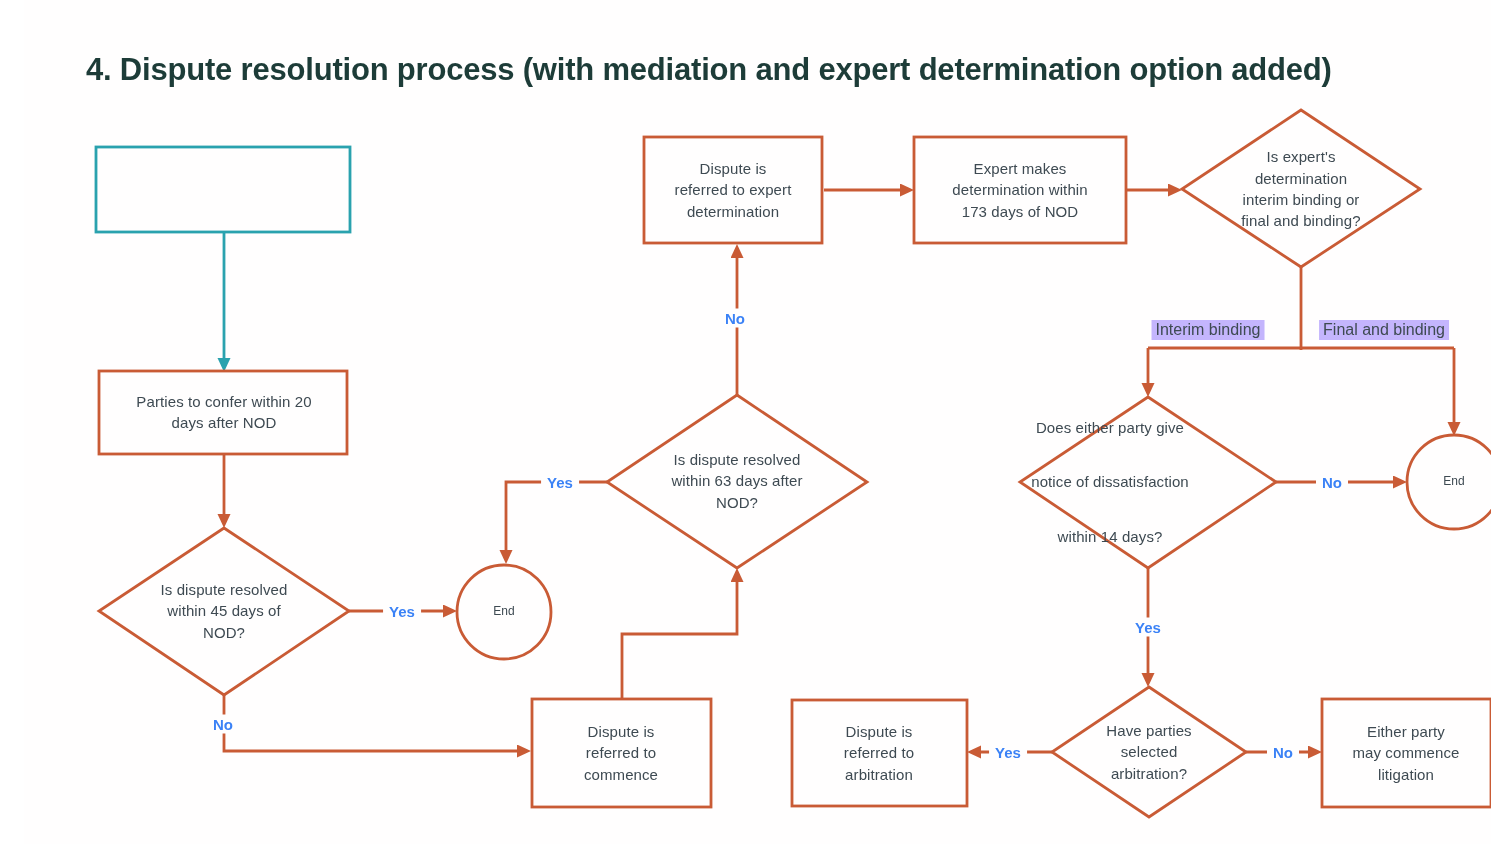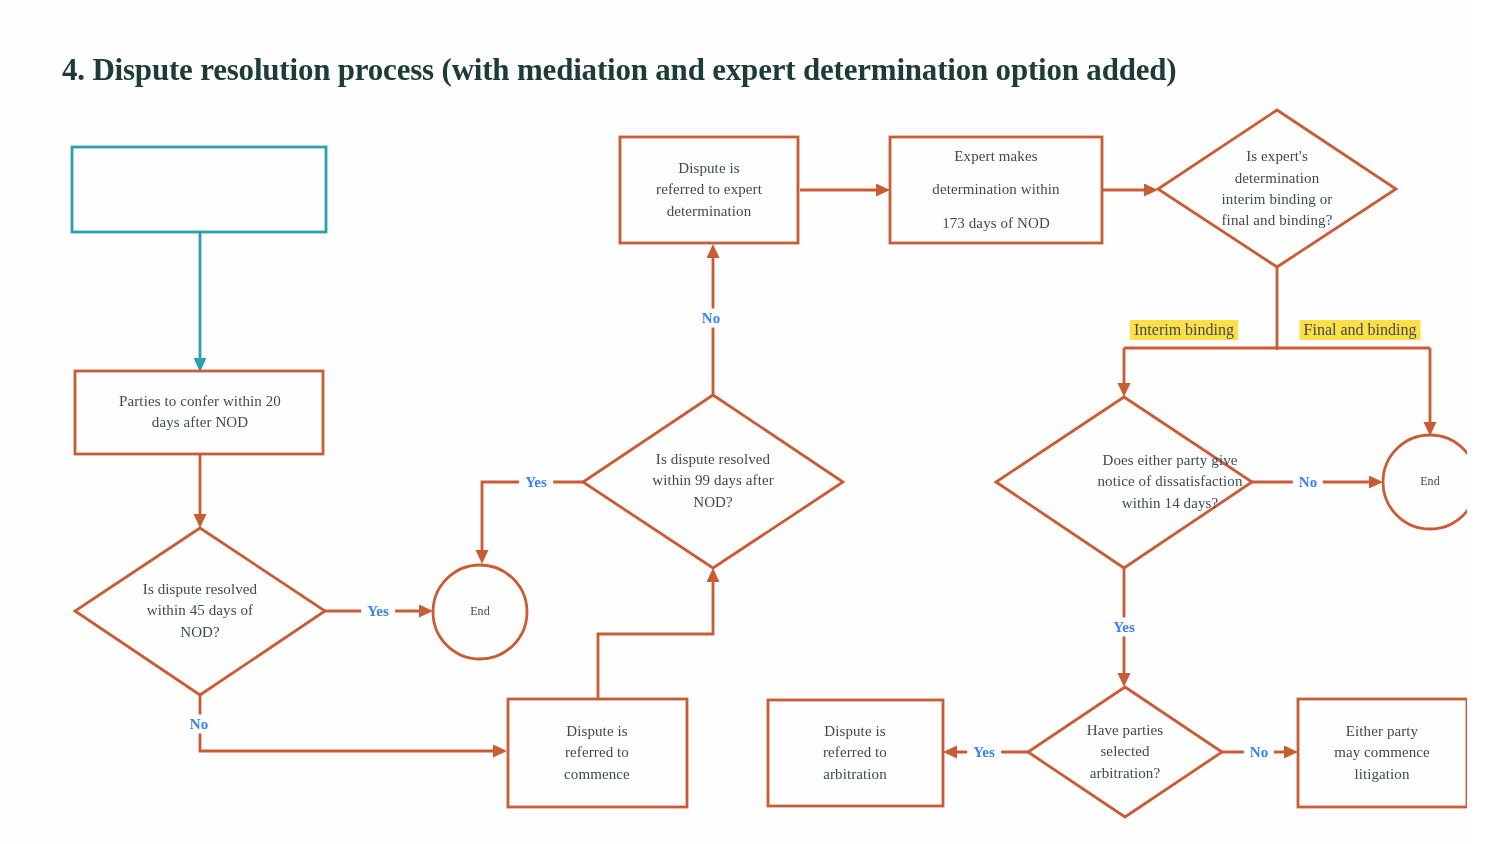--- a/index.html
+++ b/index.html
@@ -1,38 +1,38 @@
 <!DOCTYPE html>
 <html><head>
 <meta charset="utf-8">
 <style>
   html,body{margin:0;padding:0;background:#ffffff;}
   .canvas{
     position:relative;width:1467px;height:844px;background:#fffefe;
-    font-family:Liberation Serif, serif;overflow:hidden;
+    font-family:Liberation Sans, sans-serif;overflow:hidden;margin-left:24px;
   }
   .flow-svg{position:absolute;left:0;top:0;}
   .page-title{
     position:absolute;left:62px;top:52px;width:1400px;
     font-size:31px;font-weight:700;color:#1d3c38;letter-spacing:-0.2px;
   }
   .node-label{
     position:absolute;display:flex;flex-direction:column;align-items:center;justify-content:center;
     text-align:center;color:#3e4a52;font-size:15px;line-height:1.42;letter-spacing:0.1px;
   }
   .node-label span{display:block;width:100%;}
   .end-label{font-size:12px;}
   .edge-label{
     position:absolute;transform:translate(-50%,-50%);
     background:#fffefe;padding:1px 6px;
     color:#3b82f6;font-size:15px;font-weight:700;white-space:nowrap;
   }
   .branch-label{
     position:absolute;transform:translate(-50%,-50%);
-    background:#fde047;padding:1px 4px;
+    background:#c4b5fd;padding:1px 4px;
     color:#3e4a52;font-size:16px;font-weight:400;white-space:nowrap;
   }
 </style>
 </head>
 <body>
 
 <div class="canvas">
 
   <div class="page-title">4. Dispute resolution process (with mediation and expert determination option added)</div>
 
@@ -103,44 +103,44 @@
   </div>
 
   <div class="node-label" style="left:537px;top:709px;width:120px;height:88px;">
     <span>Dispute is</span>
     <span>referred to</span>
     <span>commence</span>
   </div>
 
   <div class="node-label" style="left:623px;top:439px;width:180px;height:84px;">
     <span>Is dispute resolved</span>
-    <span>within 99 days after</span>
+    <span>within 63 days after</span>
     <span>NOD?</span>
   </div>
 
   <div class="node-label" style="left:629px;top:146px;width:160px;height:88px;">
     <span>Dispute is</span>
     <span>referred to expert</span>
     <span>determination</span>
   </div>
 
-  <div class="node-label" style="left:916px;top:146px;width:160px;height:88px;justify-content:space-between;">
+  <div class="node-label" style="left:916px;top:146px;width:160px;height:88px;">
     <span>Expert makes</span>
     <span>determination within</span>
     <span>173 days of NOD</span>
   </div>
 
   <div class="node-label" style="left:1197px;top:130px;width:160px;height:118px;">
     <span>Is expert's</span>
     <span>determination</span>
     <span>interim binding or</span>
     <span>final and binding?</span>
   </div>
 
-  <div class="node-label" style="left:1080px;top:440px;width:180px;height:84px;">
+  <div class="node-label" style="left:996px;top:440px;width:180px;height:84px;gap:33px;">
     <span>Does either party give</span>
     <span>notice of dissatisfaction</span>
     <span>within 14 days?</span>
   </div>
 
   <div class="node-label end-label" style="left:1380px;top:458px;width:100px;height:48px;">
     <span>End</span>
   </div>
 
   <div class="node-label" style="left:1055px;top:710px;width:140px;height:84px;">

